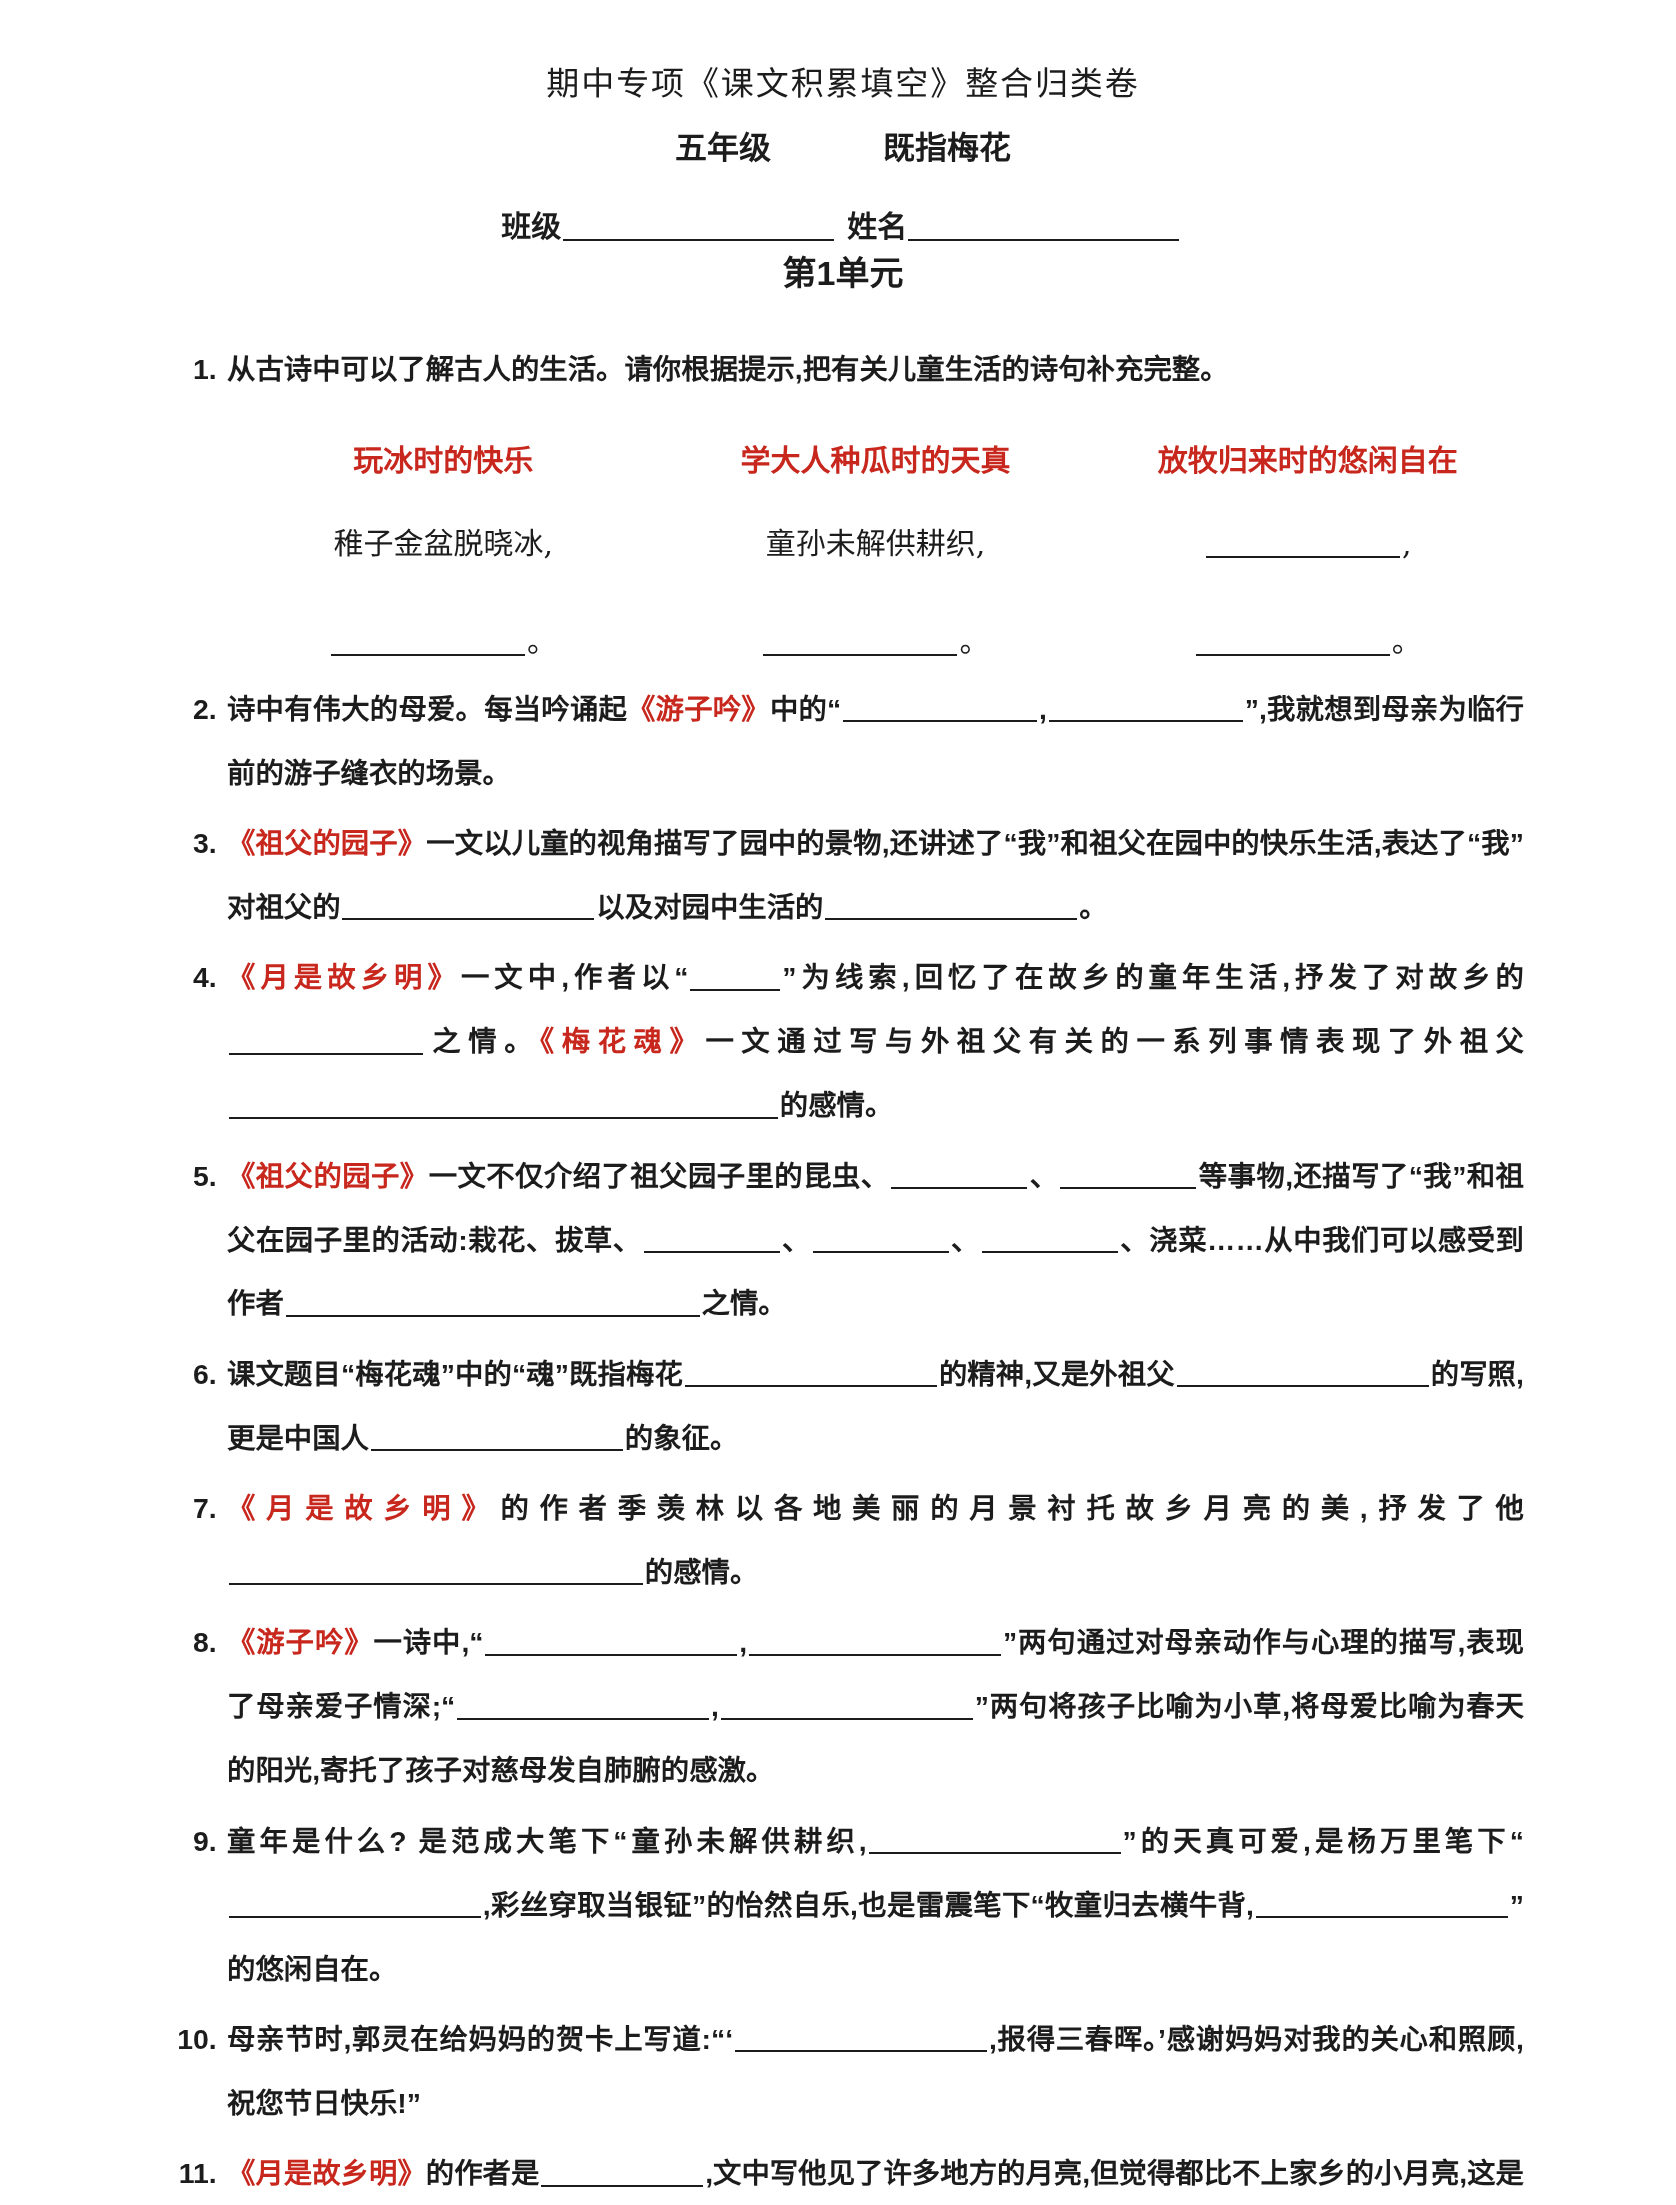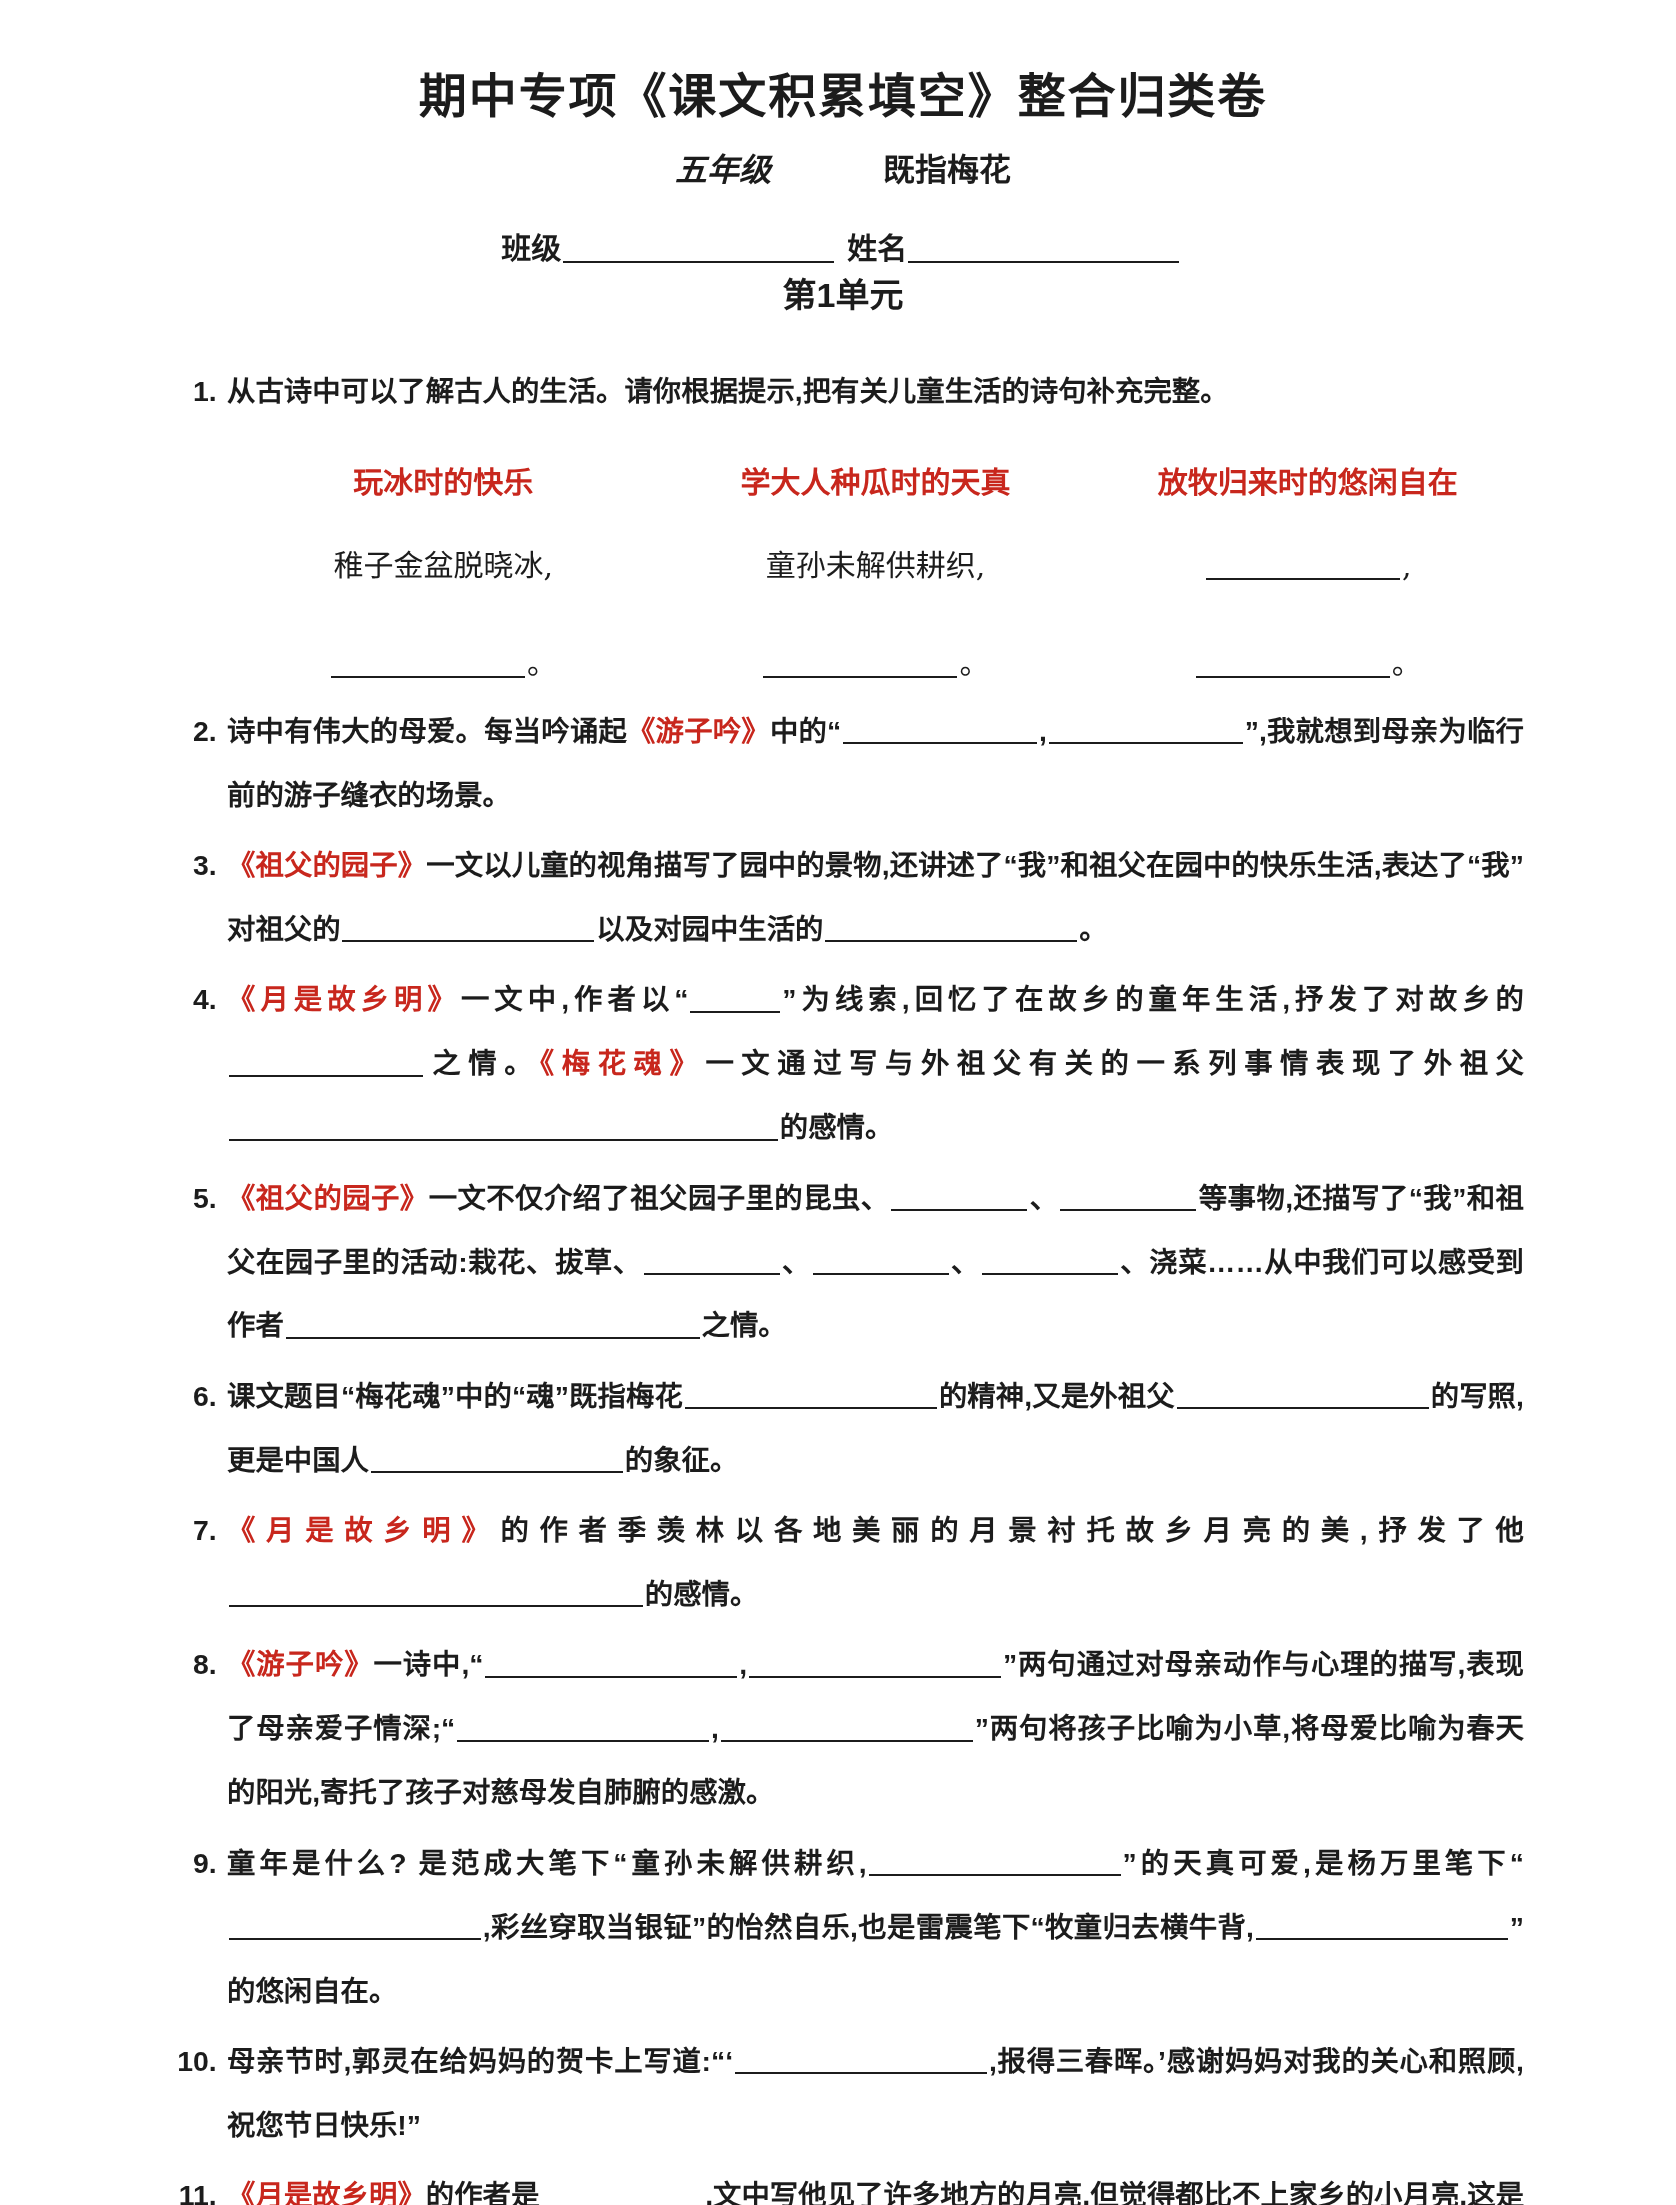--- a/index.html
+++ b/index.html
@@ -6,24 +6,24 @@
   *{margin:0;padding:0;box-sizing:border-box;}
   html,body{background:#ffffff;}
   body{
     width:1676px;height:2205px;overflow:hidden;
     color:var(--ink);
     font-family:"Liberation Sans",sans-serif;
     font-weight:600;
   }
   .sheet{padding:57px 152px 0 162px;}
   .title{
-    text-align:center;font-size:48px;font-weight:700;letter-spacing:1.9px;
+    text-align:center;font-size:33px;font-weight:400;letter-spacing:1.9px;
   }
   .subtitle{text-align:center;font-size:32px;font-weight:700;margin-top:17px;}
-  .subtitle .grade{margin-right:112px;font-style:italic;}
+  .subtitle .grade{margin-right:112px;}
   .idline{text-align:center;font-size:30px;margin-top:34px;}
   .idline .lbl{vertical-align:baseline;}
   .idline .blank{margin:0 5.2px 0 1.3px;}
   .section{text-align:center;font-size:34px;font-weight:700;}
   #questions{margin-top:43px;}
   .q{display:flex;margin-bottom:6.5px;}
   .qnum{flex:0 0 65px;text-align:right;padding-right:10.3px;font-size:28.4px;line-height:2.25;}
   .qbody{flex:1;font-size:28.4px;line-height:2.25;text-align:justify;}
   .red{color:var(--red);}
   .kai{font-family:"DejaVu Serif",serif;font-weight:500;}

